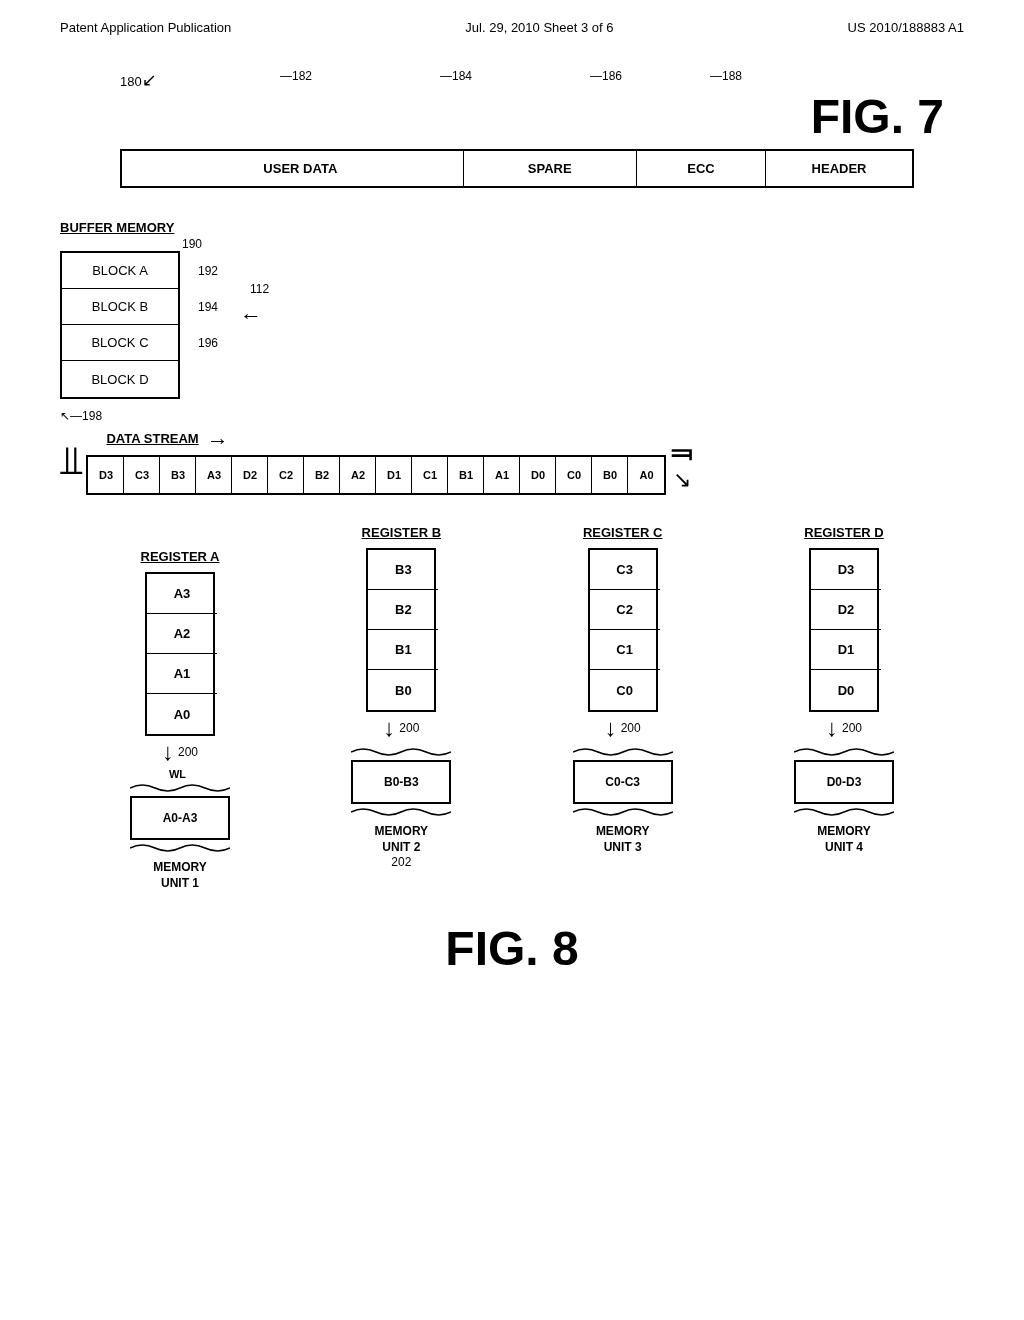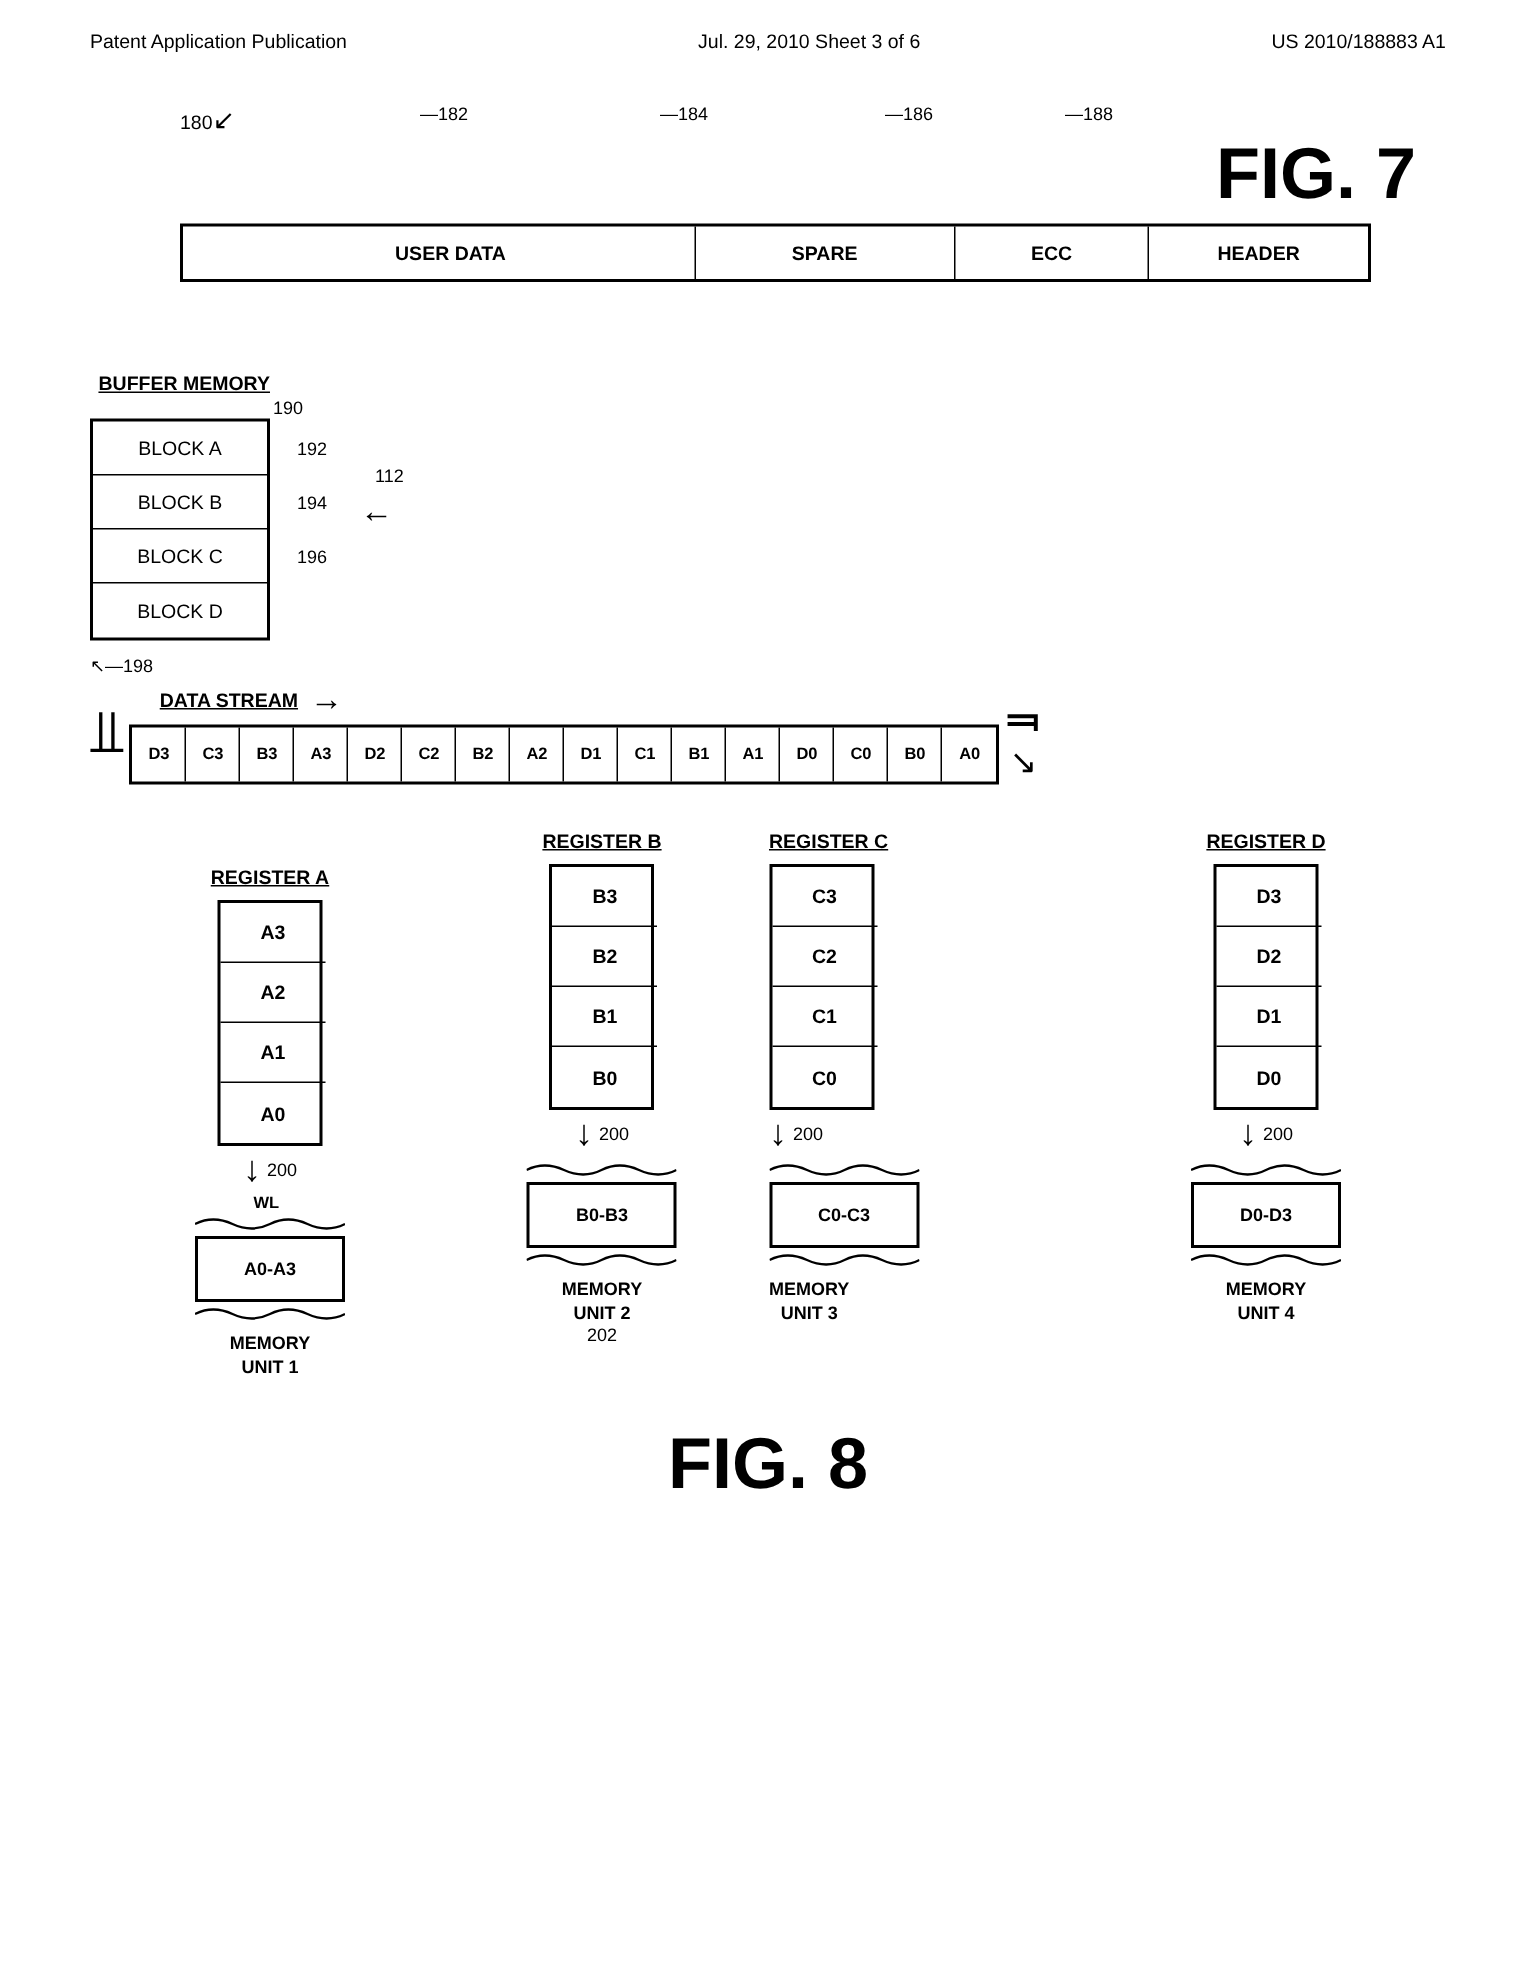--- a/index.html
+++ b/index.html
@@ -54,21 +54,21 @@
 <body>
 
 <div class="page">
 
   <div class="header-bar">
     <span>Patent Application Publication</span>
     <span>Jul. 29, 2010   Sheet 3 of 6</span>
     <span>US 2010/188883 A1</span>
   </div>
 
-  <div class="fig7-section" style="position:relative; margin-bottom: 60px; text-align: center;">
+  <div class="fig7-section" style="position:relative; margin-bottom: 32px; text-align: center;">
 
     <div style="position:relative; height:80px; margin-left:60px;">
       <span style="position:absolute; left:0; top:0; font-size:13px;">180<span style="font-size:18px;">↙</span></span>
 
       <span style="position:absolute; left:160px; top:0; font-size:12px;">—182</span>
       <span style="position:absolute; left:320px; top:0; font-size:12px;">—184</span>
       <span style="position:absolute; left:470px; top:0; font-size:12px;">—186</span>
       <span style="position:absolute; left:590px; top:0; font-size:12px;">—188</span>
     </div>
 
@@ -77,21 +77,21 @@
       <div class="struct-cell" style="flex:1.5; padding:10px 20px;">SPARE</div>
       <div class="struct-cell" style="flex:1; padding:10px 20px;">ECC</div>
       <div class="struct-cell" style="flex:1.2; padding:10px 20px;">HEADER</div>
     </div>
 
     <div style="position:absolute; right:20px; top:20px; font-size:48px; font-weight:bold;">FIG. 7</div>
   </div>
 
   <div class="fig8-section">
 
-    <div style="display:flex; align-items:flex-start; position:relative; margin-bottom:10px;text-align:right;">
+    <div style="display:flex; align-items:flex-start; position:relative; margin-bottom:10px;">
 
       <div style="position:relative; margin-right:60px;">
         <div style="font-size:13px; font-weight:bold; text-decoration:underline; margin-bottom:2px;">BUFFER MEMORY</div>
 
         <div style="position:relative;">
           <span style="position:absolute; left:122px; top:0; font-size:12px;">190</span>
         </div>
 
         <div style="border:2px solid #000; width:120px; margin-top:16px;">
           <div style="border-bottom:1.5px solid #000; height:36px; display:flex; align-items:center; justify-content:center; font-size:13px; position:relative;">
@@ -206,21 +206,21 @@
             <path d="M0,8 Q12,2 25,8 Q38,14 50,8 Q62,2 75,8 Q88,14 100,8" fill="none" stroke="#000" stroke-width="1.5"></path>
           </svg>
           <div style="border: 2px solid rgb(0, 0, 0); width: 100px; height: 44px; display: flex; align-items: center; justify-content: center; font-size: 12px; font-weight: bold; position: relative;">B0-B3</div>
           <svg width="100" height="16" viewBox="0 0 100 16">
             <path d="M0,8 Q12,2 25,8 Q38,14 50,8 Q62,2 75,8 Q88,14 100,8" fill="none" stroke="#000" stroke-width="1.5"></path>
           </svg>
           <div style="text-align: center; font-size: 12px; font-weight: bold; margin-top: 4px; line-height: 1.3; white-space: pre-line;">MEMORY
 UNIT 2</div>
           <span style="font-size: 12px;">202</span>
         </div>
-        <div style="display: flex; flex-direction: column; align-items: flex-start; width: 220px;">
+        <div style="display: flex; flex-direction: column; align-items: center; width: 220px;">
           <div style="font-size: 13px; font-weight: bold; text-decoration: underline; margin-bottom: 8px;">REGISTER C</div>
           <div style="border: 2px solid rgb(0, 0, 0); width: 70px;">
             <div style="height: 40px; width: 70px; display: flex; align-items: center; justify-content: center; font-size: 13px; font-weight: bold; border-bottom: 1.5px solid rgb(0, 0, 0);">C3</div>
             <div style="height: 40px; width: 70px; display: flex; align-items: center; justify-content: center; font-size: 13px; font-weight: bold; border-bottom: 1.5px solid rgb(0, 0, 0);">C2</div>
             <div style="height: 40px; width: 70px; display: flex; align-items: center; justify-content: center; font-size: 13px; font-weight: bold; border-bottom: 1.5px solid rgb(0, 0, 0);">C1</div>
             <div style="height: 40px; width: 70px; display: flex; align-items: center; justify-content: center; font-size: 13px; font-weight: bold;">C0</div>
           </div>
           <div style="display: flex; align-items: center; margin: 2px 0px;">
             <span style="font-size:24px;">↓</span>
             <span style="font-size:12px;margin-left:4px;">200</span>

